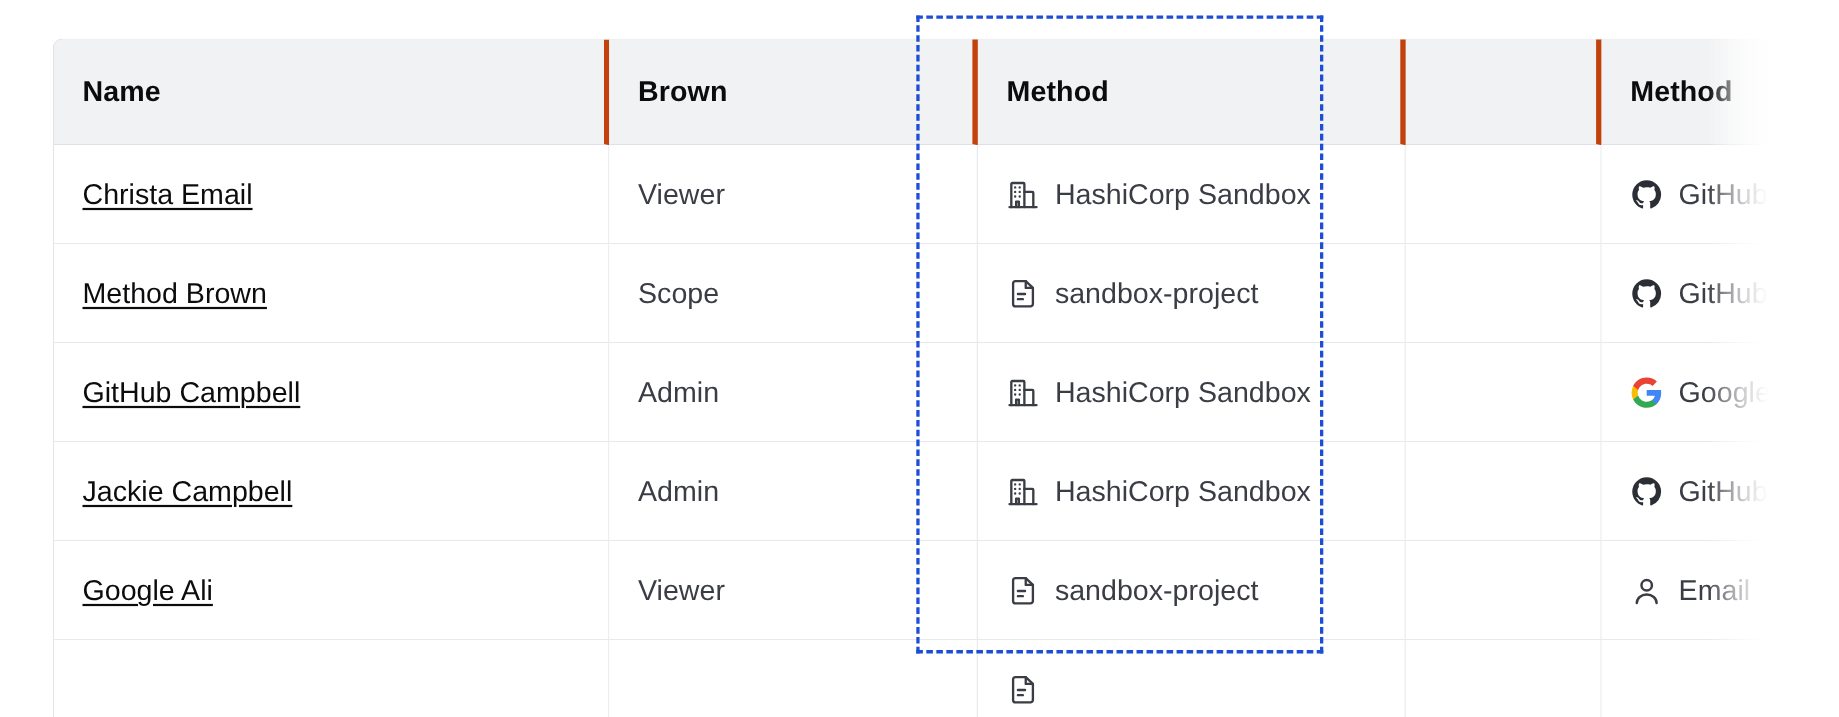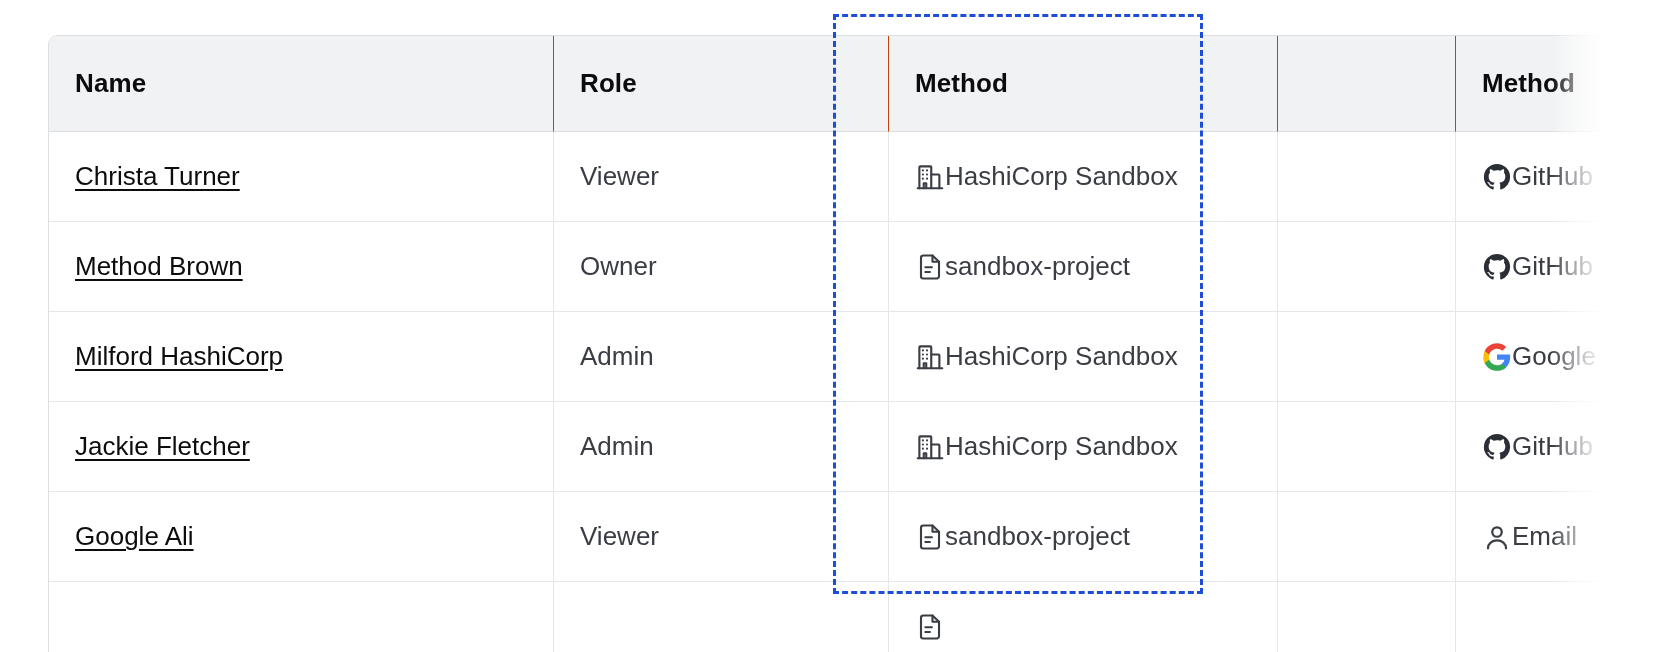--- a/index.html
+++ b/index.html
@@ -60,21 +60,21 @@
     background: #f1f2f3;
     height: 96px;
     padding: 0 0 0 26px;
     text-align: left;
     vertical-align: middle;
     font-size: 26px;
     font-weight: 700;
     color: #0c0c0e;
     letter-spacing: .1px;
     border-bottom: 1px solid #dedfe3;
-    border-right: 1px solid #c2410c;
+    border-right: 5px solid #c2410c;
     box-sizing: border-box;
   }
   thead th:last-child { border-right: none; }
   thead th:first-child { border-top-left-radius: 8px; }
 
   tbody td {
     height: 90px;
     padding: 0 0 0 26px;
     vertical-align: middle;
     font-size: 26px;
@@ -92,21 +92,21 @@
     color: #0c0c0e;
     text-decoration: underline;
     text-underline-offset: 4px;
     text-decoration-thickness: 2px;
     font-size: 26px;
   }
 
   .cellflex {
     display: flex;
     align-items: center;
-    gap: 0;
+    gap: 14px;
   }
   .cellflex .ico {
     display: inline-flex;
     align-items: center;
     justify-content: center;
     width: 30px;
     height: 30px;
     flex: 0 0 30px;
   }
   .cellflex .txt { font-size: 26px; color: #3b3d45; }
@@ -148,32 +148,32 @@
           <col class="c-name">
             <col class="c-role">
             <col class="c-scope">
             <col class="c-extra">
             <col class="c-method">
         </colgroup>
 
         <thead>
           <tr>
             <th>Name</th>
-            <th>Role</th>
+            <th>Brown</th>
             <th>Method</th>
             <th></th>
             <th>Method</th>
           </tr>
         </thead>
 
         <tbody>
 
           <tr>
             <td class="name-cell">
-              <a href="#">Christa Turner</a>
+              <a href="#">Christa Email</a>
             </td>
             <td>Viewer</td>
             <td>
               <span class="cellflex">
                 <span class="ico">
                   <svg width="30" height="30" viewBox="0 0 24 24" fill="none" stroke="#3b3d45" stroke-width="1.7" stroke-linecap="round" stroke-linejoin="round">
                     <path d="M3.5 21V4.2c0-.4.3-.7.7-.7h8.1c.4 0 .7.3.7.7V21"></path>
                     <path d="M13 10h5.8c.4 0 .7.3.7.7V21"></path>
                     <path d="M2.2 21h19.6"></path>
                     <path d="M6.3 6.7h.01M9.6 6.7h.01M6.3 10h.01M9.6 10h.01M6.3 13.3h.01M9.6 13.3h.01"></path>
@@ -193,21 +193,21 @@
                 </span>
                 <span class="txt">GitHub</span>
               </span>
             </td>
           </tr>
 
           <tr>
             <td class="name-cell">
               <a href="#">Method Brown</a>
             </td>
-            <td>Owner</td>
+            <td>Scope</td>
             <td>
               <span class="cellflex">
                 <span class="ico">
                   <svg width="30" height="30" viewBox="0 0 24 24" fill="none" stroke="#3b3d45" stroke-width="1.7" stroke-linecap="round" stroke-linejoin="round">
                     <path d="M14 2.8H6.6A1.8 1.8 0 0 0 4.8 4.6v14.8a1.8 1.8 0 0 0 1.8 1.8h10.8a1.8 1.8 0 0 0 1.8-1.8V7.8z"></path>
                     <path d="M14 2.8v5h5.2"></path>
                     <path d="M8.3 12.2h5.2M8.3 16h3.6"></path>
                   </svg>
                 </span>
                 <span class="txt">sandbox-project</span>
@@ -221,21 +221,21 @@
                     <path d="M12 1.5A10.5 10.5 0 0 0 1.5 12c0 4.64 3.01 8.57 7.18 9.96.52.1.71-.23.71-.5 0-.25-.01-1.07-.01-1.95-2.63.49-3.31-.64-3.52-1.23-.12-.3-.63-1.23-1.07-1.48-.37-.2-.89-.68-.01-.7.82-.01 1.41.76 1.61 1.07.94 1.58 2.45 1.14 3.05.87.1-.68.37-1.14.67-1.4-2.33-.26-4.77-1.17-4.77-5.18 0-1.14.41-2.08 1.07-2.82-.11-.26-.47-1.33.1-2.76 0 0 .87-.28 2.87 1.07a9.7 9.7 0 0 1 2.61-.35c.89 0 1.78.12 2.61.35 2-1.36 2.87-1.07 2.87-1.07.57 1.43.21 2.5.1 2.76.67.74 1.07 1.67 1.07 2.82 0 4.02-2.45 4.91-4.78 5.18.38.33.71.96.71 1.94 0 1.4-.01 2.53-.01 2.88 0 .28.19.61.71.5A10.52 10.52 0 0 0 22.5 12 10.5 10.5 0 0 0 12 1.5z"></path>
                   </svg>
                 </span>
                 <span class="txt">GitHub</span>
               </span>
             </td>
           </tr>
 
           <tr>
             <td class="name-cell">
-              <a href="#">Milford HashiCorp</a>
+              <a href="#">GitHub Campbell</a>
             </td>
             <td>Admin</td>
             <td>
               <span class="cellflex">
                 <span class="ico">
                   <svg width="30" height="30" viewBox="0 0 24 24" fill="none" stroke="#3b3d45" stroke-width="1.7" stroke-linecap="round" stroke-linejoin="round">
                     <path d="M3.5 21V4.2c0-.4.3-.7.7-.7h8.1c.4 0 .7.3.7.7V21"></path>
                     <path d="M13 10h5.8c.4 0 .7.3.7.7V21"></path>
                     <path d="M2.2 21h19.6"></path>
                     <path d="M6.3 6.7h.01M9.6 6.7h.01M6.3 10h.01M9.6 10h.01M6.3 13.3h.01M9.6 13.3h.01"></path>
@@ -256,21 +256,21 @@
                     <path fill="#ea4335" d="M24 10.8c3.3 0 6.2 1.1 8.5 3.3l6.3-6.3C35 4.3 30 2 24 2 15.3 2 7.9 7 4.3 14.2l7.3 5.7c1.7-5.2 6.6-9.1 12.4-9.1z"></path>
                   </svg>
                 </span>
                 <span class="txt">Google</span>
               </span>
             </td>
           </tr>
 
           <tr>
             <td class="name-cell">
-              <a href="#">Jackie Fletcher</a>
+              <a href="#">Jackie Campbell</a>
             </td>
             <td>Admin</td>
             <td>
               <span class="cellflex">
                 <span class="ico">
                   <svg width="30" height="30" viewBox="0 0 24 24" fill="none" stroke="#3b3d45" stroke-width="1.7" stroke-linecap="round" stroke-linejoin="round">
                     <path d="M3.5 21V4.2c0-.4.3-.7.7-.7h8.1c.4 0 .7.3.7.7V21"></path>
                     <path d="M13 10h5.8c.4 0 .7.3.7.7V21"></path>
                     <path d="M2.2 21h19.6"></path>
                     <path d="M6.3 6.7h.01M9.6 6.7h.01M6.3 10h.01M9.6 10h.01M6.3 13.3h.01M9.6 13.3h.01"></path>

